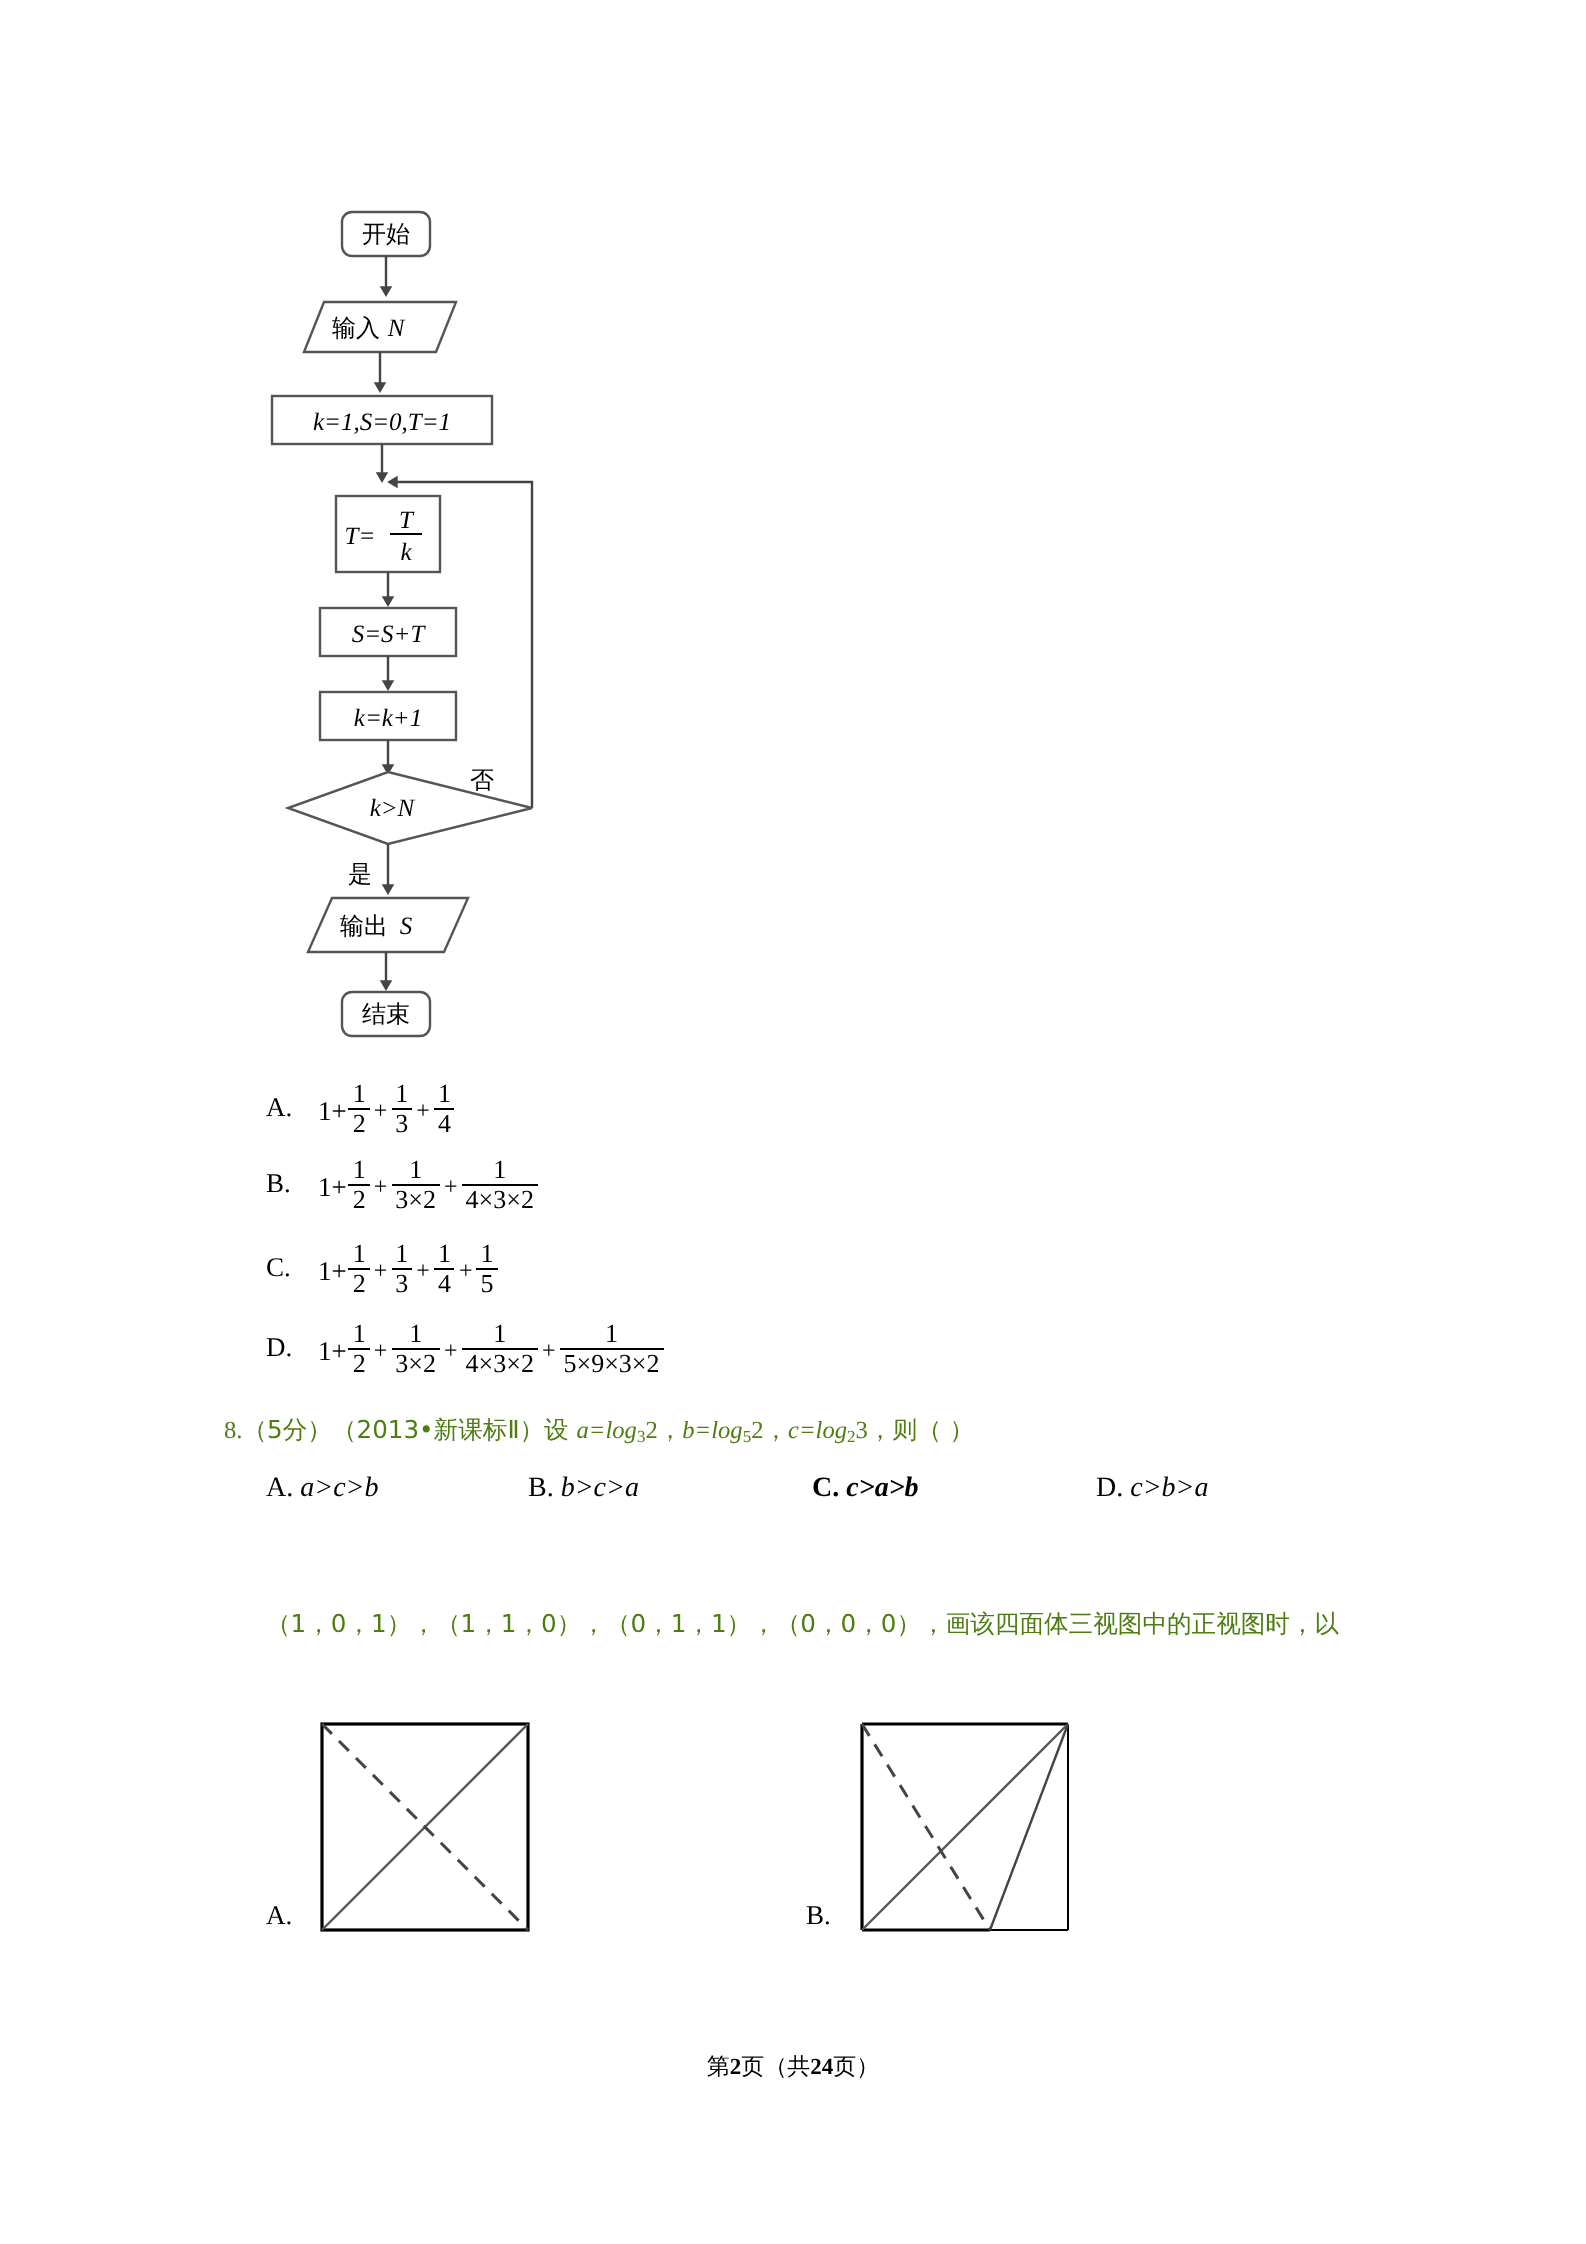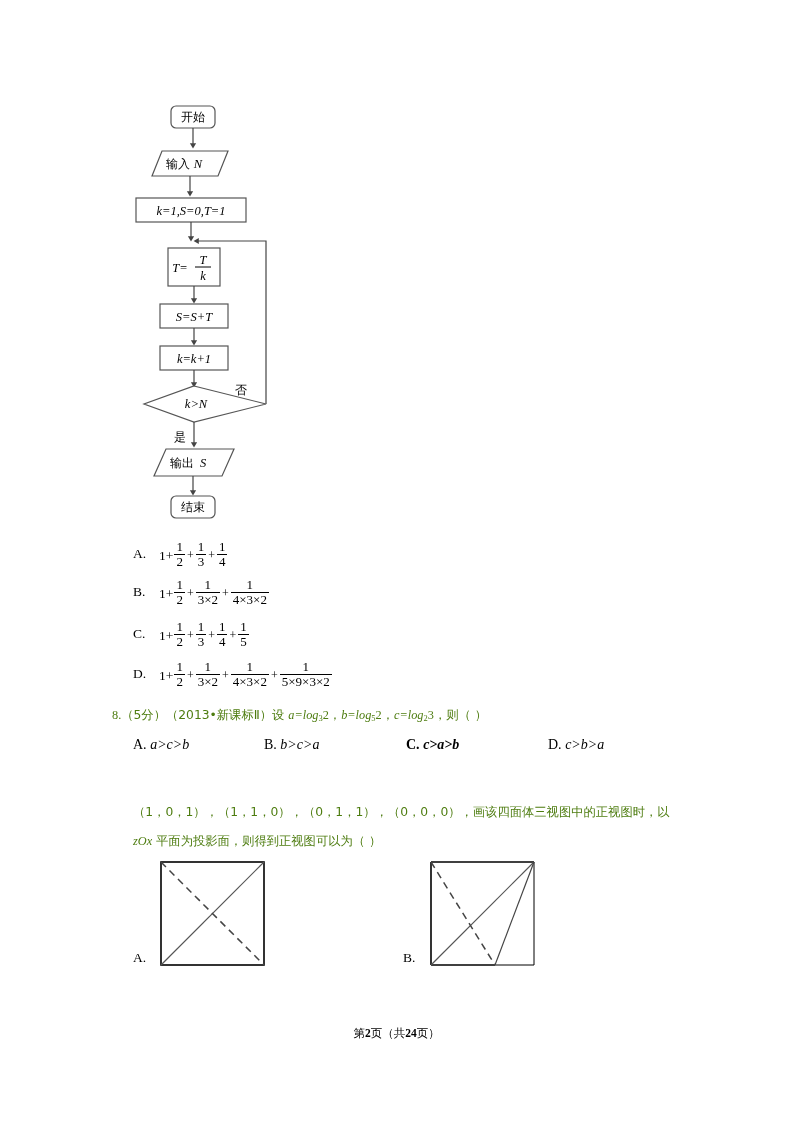--- a/index.html
+++ b/index.html
@@ -318,23 +318,20 @@
       <span>D.</span>
       <span class="mi">c&gt;b&gt;a</span>
     </span>
   </div>
 
 
   <div class="qblock" style="left:133px; top:804px;">
     <span>（1，0，1），（1，1，0），（0，1，1），（0，0，0），画该四面体三视图中的正视图时，以</span>
   </div>
 
-  <div class="qblock" style="left:133px; top:833px;">
-    <span class="mi">zOx</span><span> 平面为投影面，则得到正视图可以为（        ）</span>
-  </div>
 
   <div class="fig" style="left:133px; top:858px; width:145px; height:115px;">
     <span class="fig-letter" style="left:0px; top:92px;">A.</span>
     <svg width="145" height="115" viewBox="0 0 145 115" xmlns="http://www.w3.org/2000/svg">
       <rect x="28" y="4" width="103" height="103" fill="#fff" stroke="#000" stroke-width="1.6"></rect>
       <line x1="28" y1="107" x2="131" y2="4" stroke="#555" stroke-width="1.2"></line>
       <line x1="28" y1="4" x2="131" y2="107" stroke="#444" stroke-width="1.5" stroke-dasharray="7,5"></line>
     </svg>
   </div>
 

